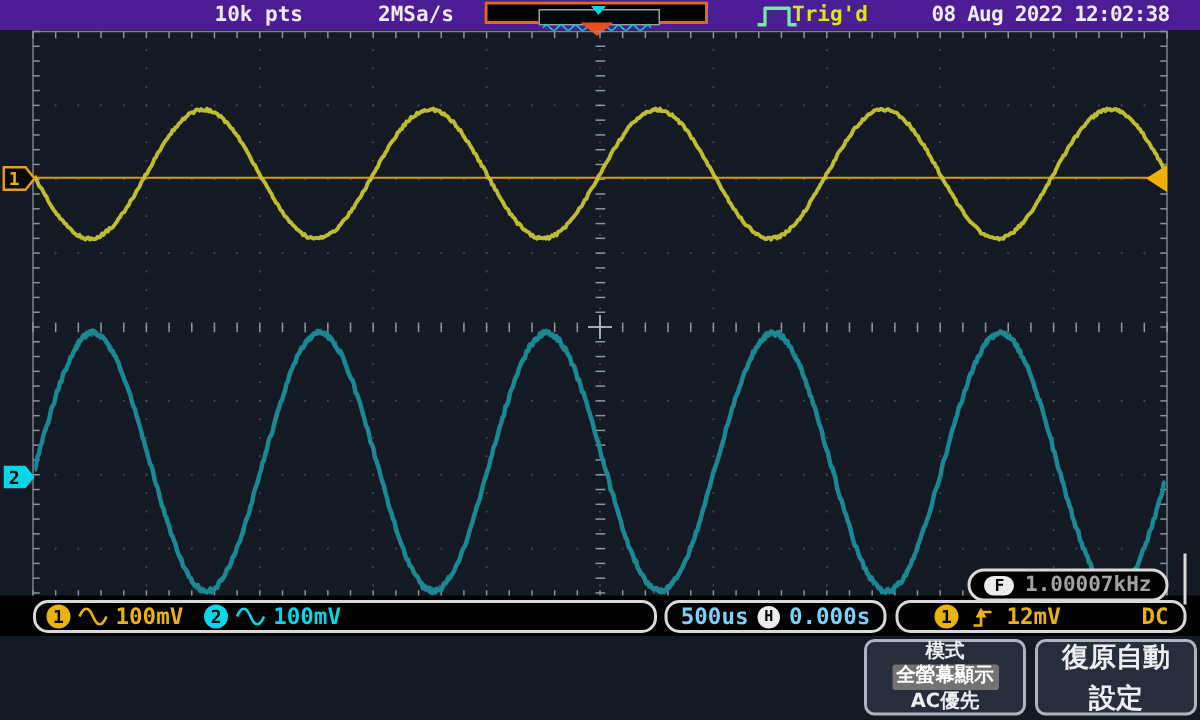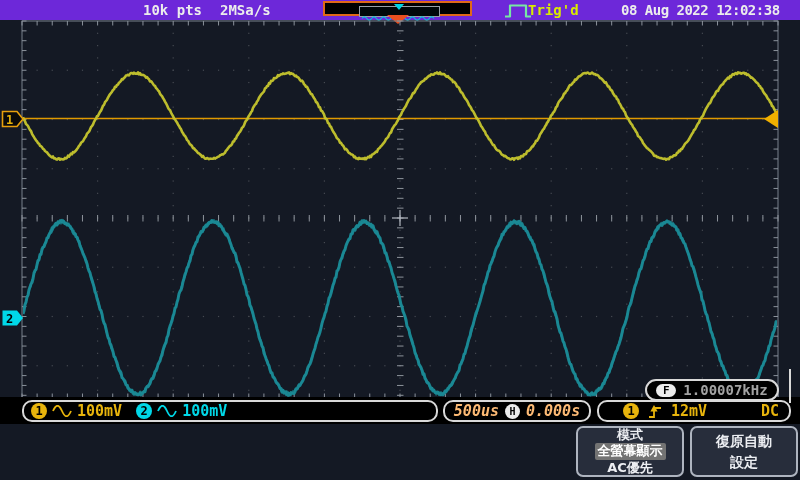--- a/index.html
+++ b/index.html
@@ -1,21 +1,21 @@
 <!DOCTYPE html>
 <html><head>
 <meta charset="utf-8">
 <style>
   html,body{margin:0;padding:0;background:#0b0e16;}
   #screen{position:relative;width:800px;height:480px;background:#141924;overflow:hidden;
           font-family:"DejaVu Sans Mono",monospace;}
   
-  #topbar{position:absolute;left:0;top:0;width:800px;height:20px;background:#6d28d9;}
+  #topbar{position:absolute;left:0;top:0;width:800px;height:20px;background:#4c1d95;}
   .ttext{position:absolute;top:2px;font:bold 14px "DejaVu Sans Mono",monospace;color:#ececec;white-space:pre;}
-  #pts{left:143px;} #rate{left:220px;}
+  #pts{left:143px;} #rate{left:252px;}
   #trigd{left:528px;color:#d8ea00;}
   #datetime{left:621px;letter-spacing:-0.5px;}
   #hposbox{position:absolute;left:323px;top:1px;width:149px;height:15px;border:2px solid #e06818;
            background:#000;box-sizing:border-box;}
   #hposinner{position:absolute;left:34px;top:3px;width:79px;height:9px;border:1px solid #99a0a8;background:#01080a;}
   #hpos-cyan-tri{position:absolute;left:69px;top:1px;width:0;height:0;
            border-left:5px solid transparent;border-right:5px solid transparent;border-top:6px solid #00d4e4;}
   #trigpos-tri{position:absolute;left:387px;top:15px;width:0;height:0;
            border-left:11px solid transparent;border-right:11px solid transparent;border-top:9px solid #e85020;}
   #sqwave{position:absolute;left:504px;top:3px;}
@@ -25,35 +25,35 @@
   #botstrip{position:absolute;left:0;top:397px;width:800px;height:27px;background:#000;z-index:2;}
   .sbox{position:absolute;top:400px;height:22px;background:#000;border:2px solid #d9d9d9;border-radius:10px;
         box-sizing:border-box;display:flex;align-items:center;z-index:3;
         font:bold 15px "DejaVu Sans Mono",monospace;}
   #chbox{left:22px;width:416px;padding-left:7px;}
   #tbbox{left:443px;width:148px;justify-content:center;}
   #trbox{left:597px;width:194px;padding:0 10px;}
   .chnum{width:16px;height:16px;border-radius:50%;color:#000;font:bold 12px "DejaVu Sans Mono",monospace;
          display:flex;align-items:center;justify-content:center;flex:0 0 auto;}
   .c1{background:#e8b40c;} .c2{background:#00d8e8;}
-  .y{color:#e8b40c;} .cy{color:#00d8e8;} .w{color:#fdba74;font-style:italic;}
+  .y{color:#e8b40c;} .cy{color:#00d8e8;} .w{color:#7dd3fc;}
   .mL{margin-left:8px;} .mS{margin-left:5px;}
   #hicon{width:15px;height:15px;border-radius:50%;background:#ececec;color:#000;
          font:bold 10px "DejaVu Sans Mono",monospace;display:flex;align-items:center;justify-content:center;margin:0 6px;}
   #vline{position:absolute;left:789px;top:369px;width:2px;height:34px;background:#d9d9d9;z-index:2;}
   #freqbox{position:absolute;left:645px;top:379px;width:134px;height:22px;border:2px solid #d9d9d9;border-radius:11px;
            background:#000;box-sizing:border-box;display:flex;align-items:center;justify-content:center;gap:7px;z-index:3;}
   #fpill{width:20px;height:13px;border-radius:7px;background:#ececec;color:#000;
          font:bold 11px "DejaVu Sans Mono",monospace;display:flex;align-items:center;justify-content:center;}
   #freqval{font:bold 14px "DejaVu Sans Mono",monospace;color:#a3a3a3;}
   
   .skbtn{position:absolute;top:426px;width:108px;height:51px;background:#272d3b;border:2px solid #aeb4bf;
          border-radius:7px;box-sizing:border-box;display:flex;flex-direction:column;align-items:center;
          justify-content:center;color:#eceef2;font:bold 13px "DejaVu Sans",sans-serif;line-height:1.25;z-index:3;}
-  #skmode{left:576px;} #skreset{left:690px;font-size:14px;line-height:1.5;}
+  #skmode{left:576px;} #skreset{left:690px;font-size:18px;line-height:1.5;}
   #skmode .sel{background:#737373;color:#fff;padding:0 3px;border-radius:2px;}
 </style>
 </head>
 <body>
 
 <div id="screen">
 
   <svg id="scope-svg" width="800" height="480">
       <rect x="97" y="32.71" width="1.2" height="1.2" fill="#464a52"></rect>
       <rect x="97" y="45.02" width="1.2" height="1.2" fill="#464a52"></rect>

